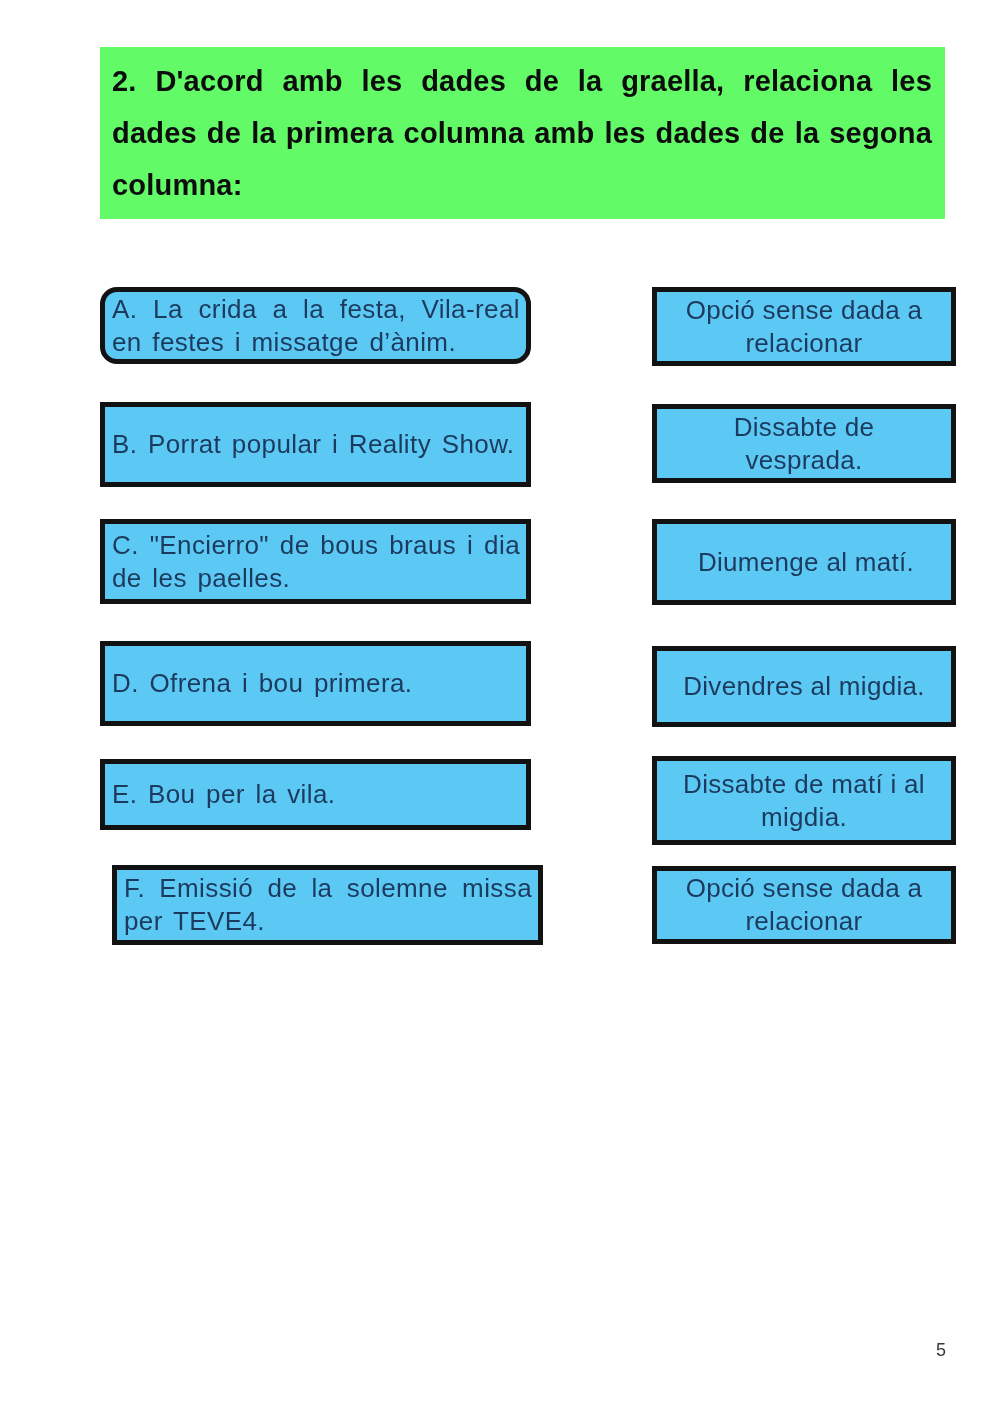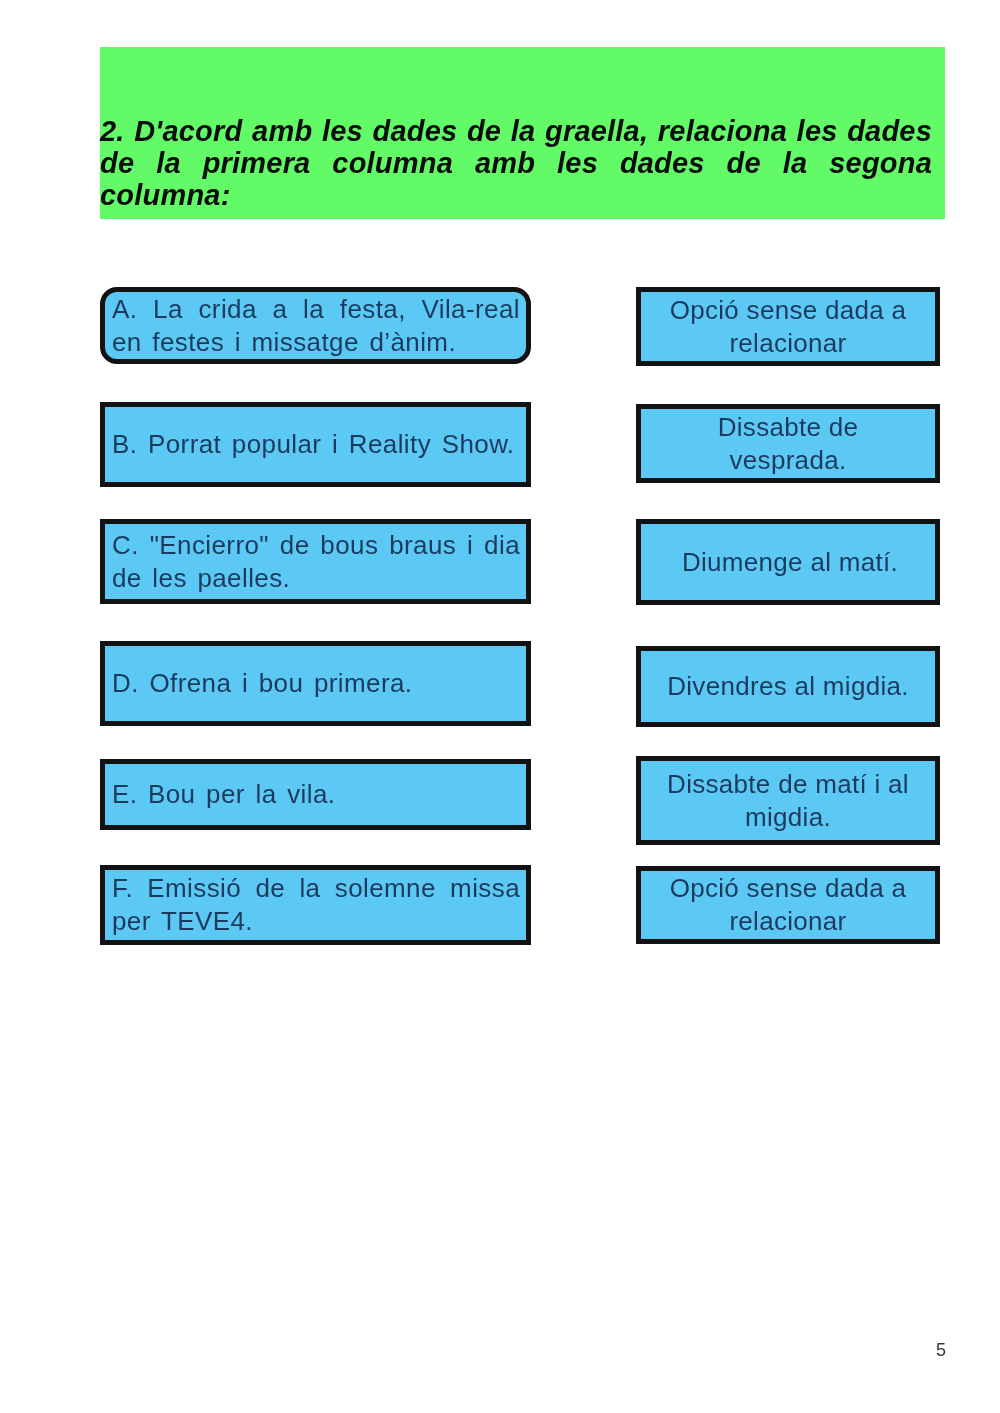--- a/index.html
+++ b/index.html
@@ -23,25 +23,24 @@
   }
   
   .banner{
     position:absolute;
     left:100px;top:47px;
     width:845px;height:172px;
     background:var(--header-bg);
   }
   .banner p{
     position:absolute;
-    left:0;right:13px;bottom:8px;
+    left:12px;right:13px;bottom:8px;
     font-size:29px;
-    line-height:32px;
+    line-height:52px;
     font-weight:700;
-    font-style:italic;
     letter-spacing:0.2px;
     word-spacing:1px;
     color:var(--ink);
     text-align:justify;
   }
   
   .mbox{
     position:absolute;
     background:var(--box-bg);
     border:5px solid var(--box-border);
@@ -54,36 +53,36 @@
     left:100px;width:431px;
     padding:2px 6px 2px 7px;
     font-size:26px;
     line-height:33px;
     letter-spacing:0.4px;
     word-spacing:3px;
     text-align:justify;
   }
   .mbox.left span{display:block;width:100%;}
   .mbox.right{
-    left:636px;width:304px;
+    left:652px;width:304px;
     justify-content:center;
     padding:2px 8px;
     font-size:26px;
     line-height:33px;
     letter-spacing:0.3px;
     text-align:center;
   }
   .mbox.right span{white-space:pre-line;}
   
   #box-a{top:287px;height:77px;border-radius:17px;}
   #box-b{top:402px;height:85px;}
   #box-c{top:519px;height:85px;}
   #box-d{top:641px;height:85px;}
   #box-e{top:759px;height:71px;}
-  #box-f{top:865px;height:80px;}
+  #box-f{top:865px;height:80px;margin-left:12px;}
   
   #opt-1{top:287px;height:79px;}
   #opt-2{top:404px;height:79px;text-align:center;}
   #opt-3{top:519px;height:86px;padding-left:12px;}
   #opt-4{top:646px;height:81px;}
   #opt-5{top:756px;height:89px;}
   #opt-6{top:866px;height:78px;}
   
   .page-number{
     position:absolute;

